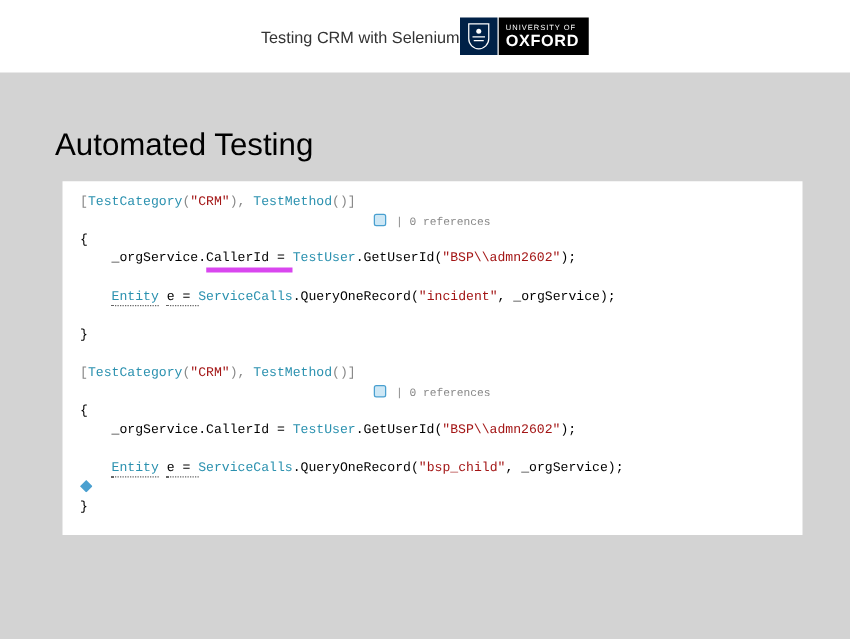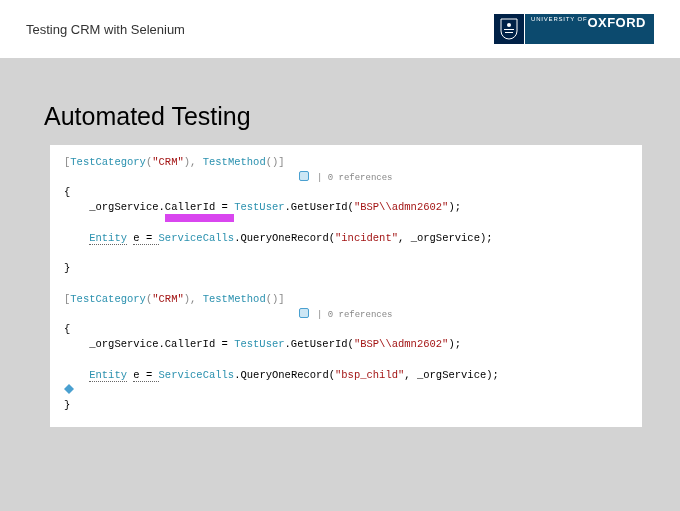--- a/index.html
+++ b/index.html
@@ -8,45 +8,45 @@
     height: 511px;
     background: #d3d3d3;
     font-family: Arial, Helvetica, sans-serif;
     position: relative;
   }
   .header {
     background: #fff;
     height: 58px;
     display: flex;
     align-items: center;
-    justify-content: space-between;
+    justify-content: center;
     padding: 0 26px 0 26px;
   }
   .header-title {
     font-size: 13px;
     color: #333;
   }
   .oxford-logo {
     display: flex;
     align-items: stretch;
     height: 30px;
   }
   .oxford-crest {
     width: 30px;
     background: #002147;
     display: flex;
     align-items: center;
     justify-content: center;
   }
   .oxford-text {
-    background: #0c4a6e;
+    background: #000000;
     color: #fff;
     padding: 2px 8px 2px 6px;
     display: flex;
-    flex-direction: row;
+    flex-direction: column;
     justify-content: center;
     line-height: 1;
     margin-left: 1px;
   }
   .oxford-small {
     font-size: 6px;
     letter-spacing: 0.8px;
   }
   .oxford-big {
     font-size: 13px;
@@ -98,21 +98,21 @@
     display: inline-block;
     width: 10px;
     height: 10px;
     background: #4aa0d0;
     position: relative;
     top: 1px;
     margin-right: 2px;
     clip-path: polygon(50% 0, 100% 50%, 50% 100%, 0 50%);
   }
   .underline-red {
-    border-bottom: 8px solid #d946ef;
+    border-bottom: 4px solid #d946ef;
     padding-bottom: 1px;
     margin-top: 35px;
   }
   .dotted {
     border-bottom: 1px dotted #666;
   }
 </style>
 </head>
 <body>
 

